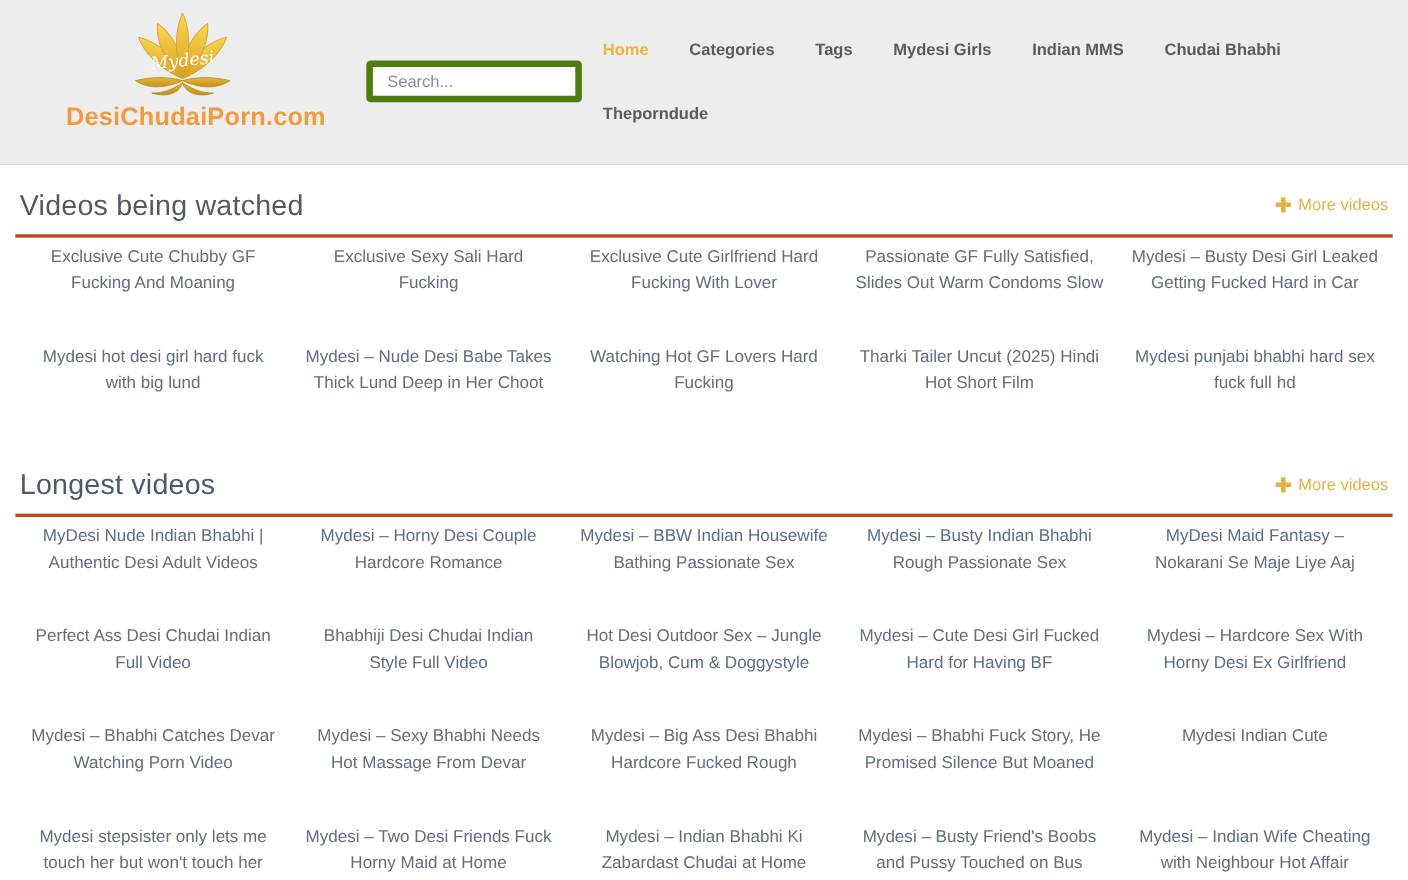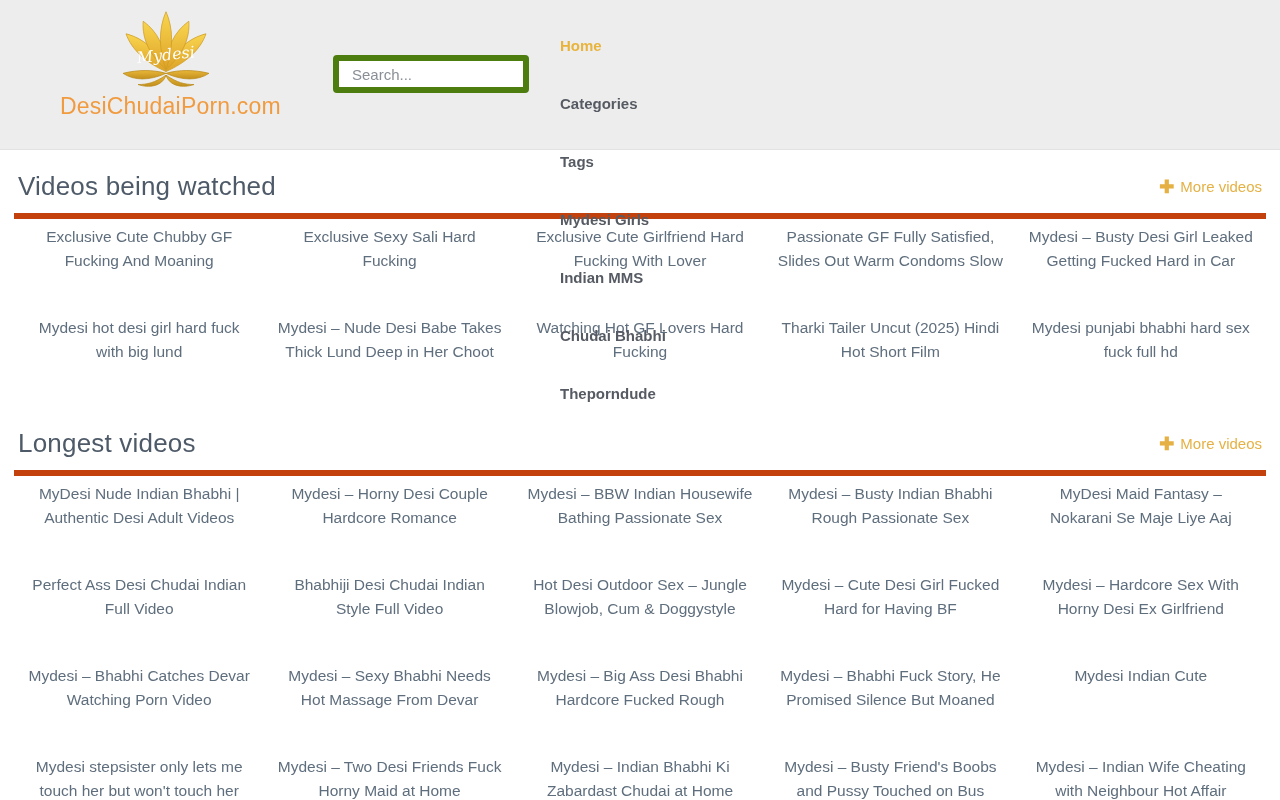--- a/index.html
+++ b/index.html
@@ -22,21 +22,21 @@
     position: absolute;
     left: 60px;
     top: 8px;
     width: 212px;
     text-align: center;
   }
   .logo-flower { display: block; margin: 0 auto; }
   .site-name {
     margin-top: 1px;
     font-size: 23px;
-    font-weight: 400;
+    font-weight: 700;
     color: #f09b3f;
     letter-spacing: 0.2px;
     white-space: nowrap;
   }
 
   .search-form {
     position: absolute;
     left: 333px;
     top: 55px;
     width: 196px;
@@ -56,49 +56,48 @@
     padding: 0 0 0 13px;
     font-size: 15px;
     font-family: "Liberation Sans", sans-serif;
     color: #444;
     background: transparent;
   }
   .search-input::placeholder { color: #8a8f96; }
 
   .main-nav {
     position: absolute;
-    left: 560px;
+    left: 548px;
     top: 36px;
     width: 690px;
     display: flex;
     flex-wrap: wrap;
     column-gap: 37px;
     row-gap: 38px;
-    flex-direction: column;
   }
   .nav-link {
     font-size: 15px;
     font-weight: 700;
     color: #565b63;
     text-decoration: none;
     line-height: 20px;
     white-space: nowrap;
     cursor: pointer;
   }
   .nav-link.active { color: #e9b43c; }
 
   
   .main-content { padding: 0 14px; }
 
   .section-head {
     display: flex;
     justify-content: space-between;
     align-items: center;
     padding: 21px 4px 11px 4px;
-    border-bottom: 6px solid #c2410c;
+    border-bottom: 3px solid #c2410c;
   }
   .section-title {
     font-size: 26px;
     font-weight: 300;
     color: #4e5a68;
     letter-spacing: 0.2px;
   }
   .more-link {
     display: flex;
     align-items: center;

